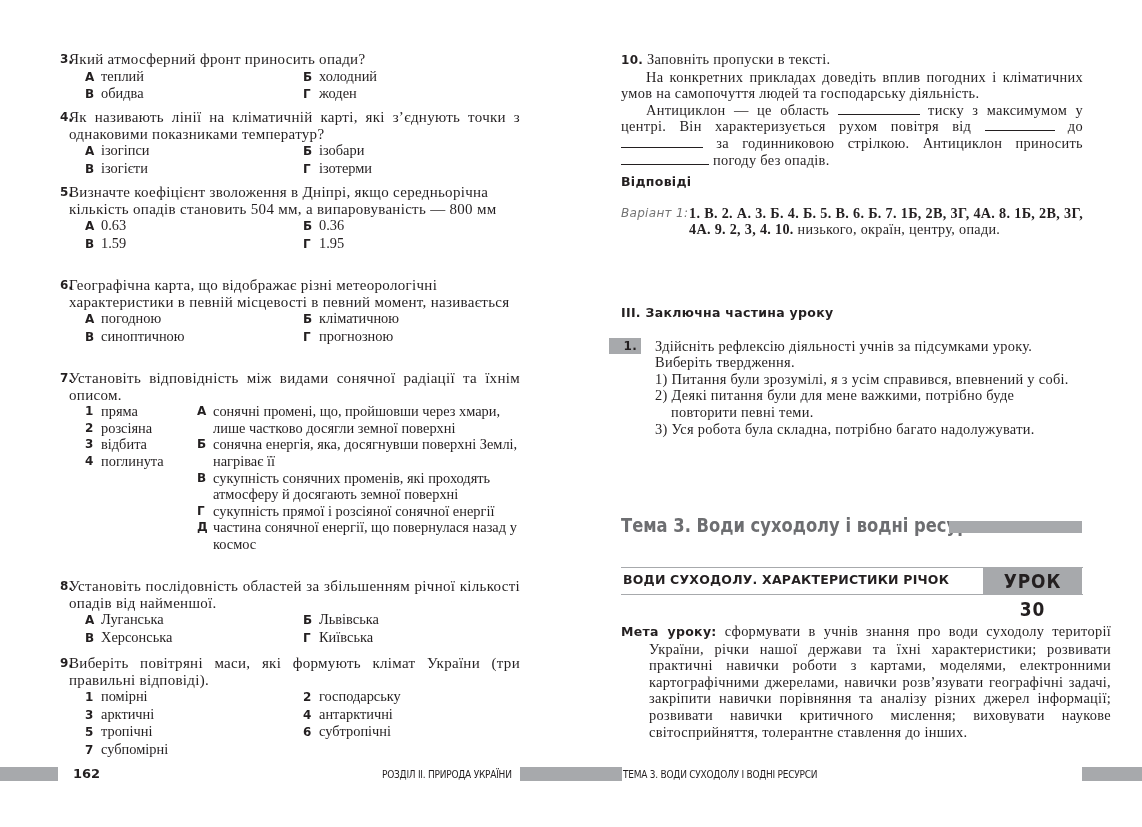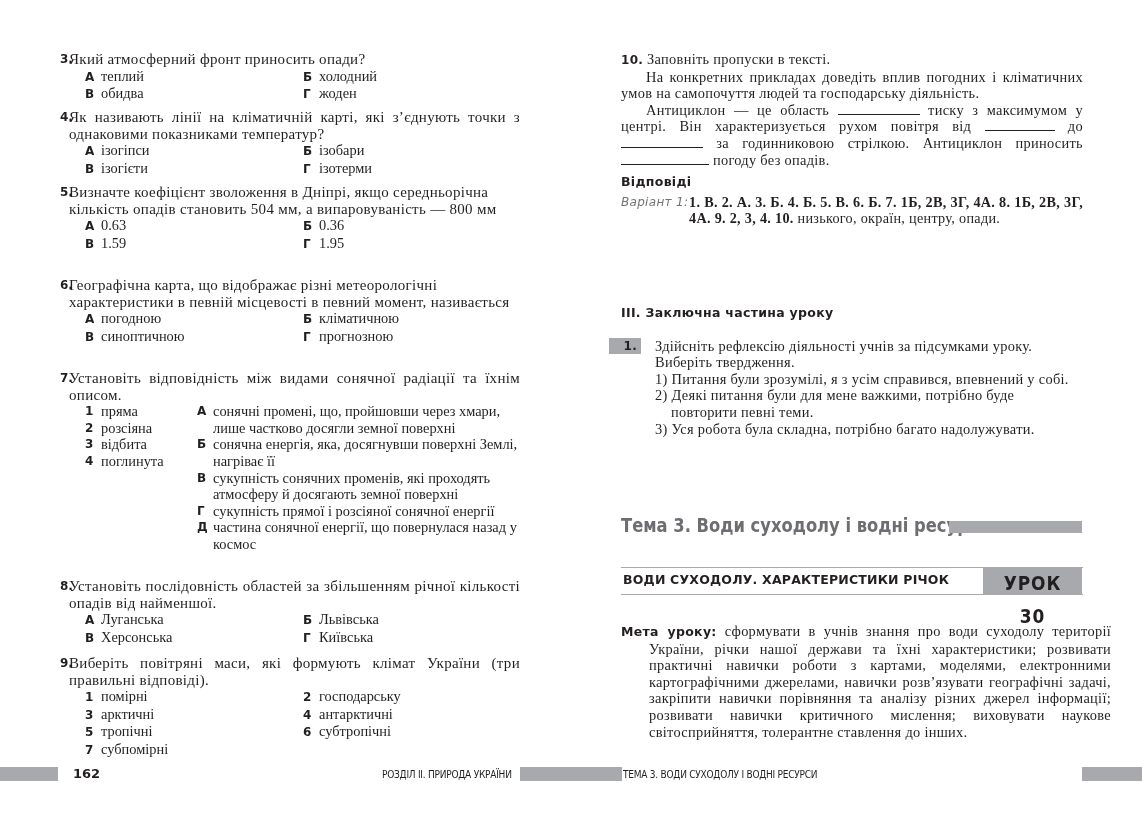--- a/index.html
+++ b/index.html
@@ -41,21 +41,21 @@
     .var-text .plain { font-weight: normal; }
 
     .step-badge { position: absolute; left: -12px; top: 0; width: 32px; height: 16px; background: #a7a9ac; font-family: "DejaVu Sans", sans-serif; font-weight: bold; font-size: 12px; text-align: right; padding-right: 4px; box-sizing: border-box; line-height: 16px; }
 
     .topic-title { position: absolute; left: 50px; top: 514px; font-family: "DejaVu Sans", sans-serif; font-weight: bold; font-size: 19px; color: #6d6e71; transform: scaleX(0.86); transform-origin: left center; white-space: nowrap; }
     .topic-bar { position: absolute; left: 378px; top: 521px; width: 133px; height: 12px; background: #a7a9ac; }
 
     .lesson-line-top { position: absolute; left: 50px; top: 567px; width: 462px; height: 1px; background: #a7a9ac; }
     .lesson-line-bot { position: absolute; left: 50px; top: 594px; width: 462px; height: 1px; background: #a7a9ac; }
     .lesson-title { position: absolute; left: 52px; top: 572px; font-family: "DejaVu Sans", sans-serif; font-weight: bold; font-size: 12.5px; letter-spacing: 0.2px; white-space: nowrap; }
-    .lesson-badge { position: absolute; left: 412px; top: 567px; width: 99px; height: 28px; background: #a7a9ac; font-family: "DejaVu Sans", sans-serif; font-weight: bold; font-size: 20px; line-height: 33px; text-align: center; color: #231f20; letter-spacing: 1px; }
+    .lesson-badge { position: absolute; left: 412px; top: 567px; width: 99px; height: 28px; background: #a7a9ac; font-family: "DejaVu Sans", sans-serif; font-weight: bold; font-size: 20px; line-height: 28px; text-align: center; color: #231f20; letter-spacing: 1px; }
     .lesson-badge span { display: inline-block; transform: scaleX(0.85); }
   </style>
 </head>
 <body>
 
 <div class="page" id="left">
 
   <div class="q" style="top:51px">
     <span class="num">3.</span>
     <div class="stem">Який атмосферний фронт приносить опади?</div>
@@ -193,21 +193,21 @@
       <span class="blank" style="width:70px"></span>
       <span>до</span>
       <span class="blank" style="width:82px"></span>
       <span>за годинниковою стрілкою. Антициклон приносить</span>
       <span class="blank" style="width:88px"></span>
       <span>погоду без опадів.</span>
     </div>
   </div>
 
   <div class="rblock" style="top:174px">
-    <div class="heading-sm" style="margin-bottom:3px">Відповіді</div>
+    <div class="heading-sm" style="margin-bottom:14px">Відповіді</div>
     <div class="var-row" style="margin-bottom:3px">
       <span class="var-label">Варіант 1:</span>
       <span class="var-text"><span>1. В. 2. А. 3. Б. 4. Б. 5. В. 6. Б. 7. 1Б, 2В, 3Г, 4А. 8. 1Б, 2В, 3Г, 4А. 9. 2, 3, 4. 10.</span> <span class="plain">низького, окраїн, центру, опади.</span></span>
     </div>
   </div>
 
   <div class="rblock" style="top:305px">
     <div class="heading-sm" style="margin-bottom:16px">III. Заключна частина уроку</div>
     <div style="position:relative; padding-left:34px;">
       <span class="step-badge">1.</span>

